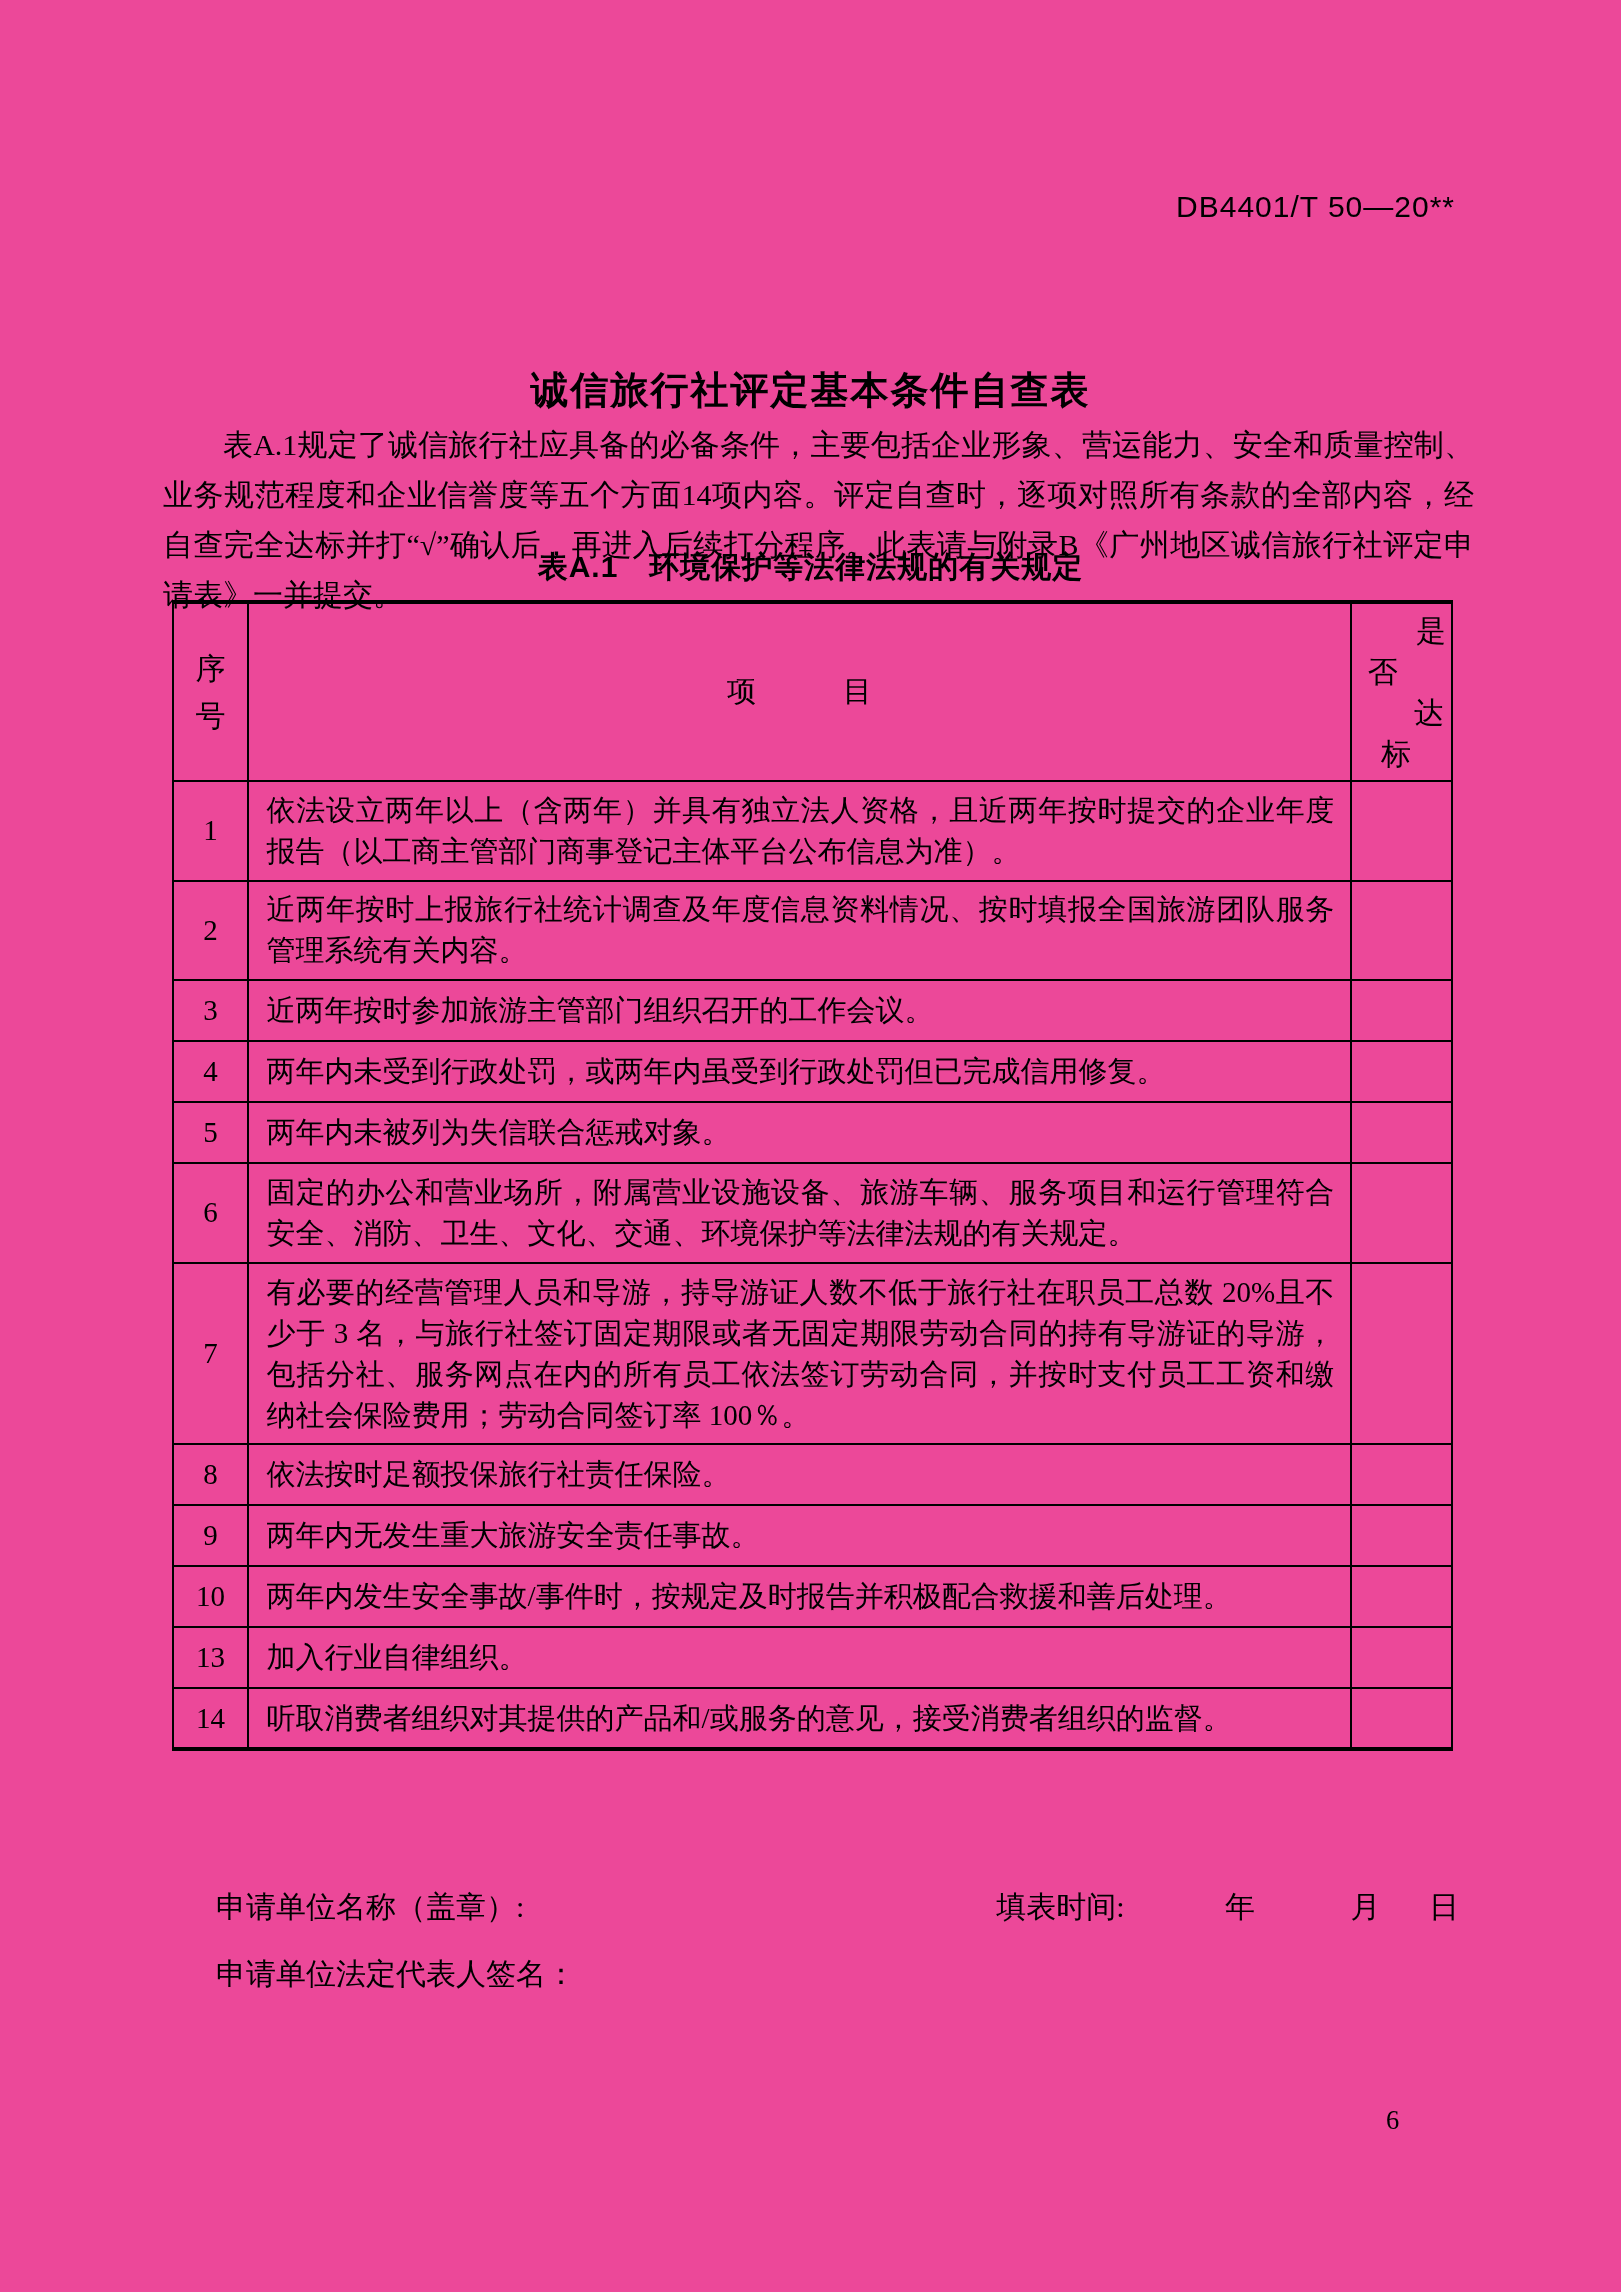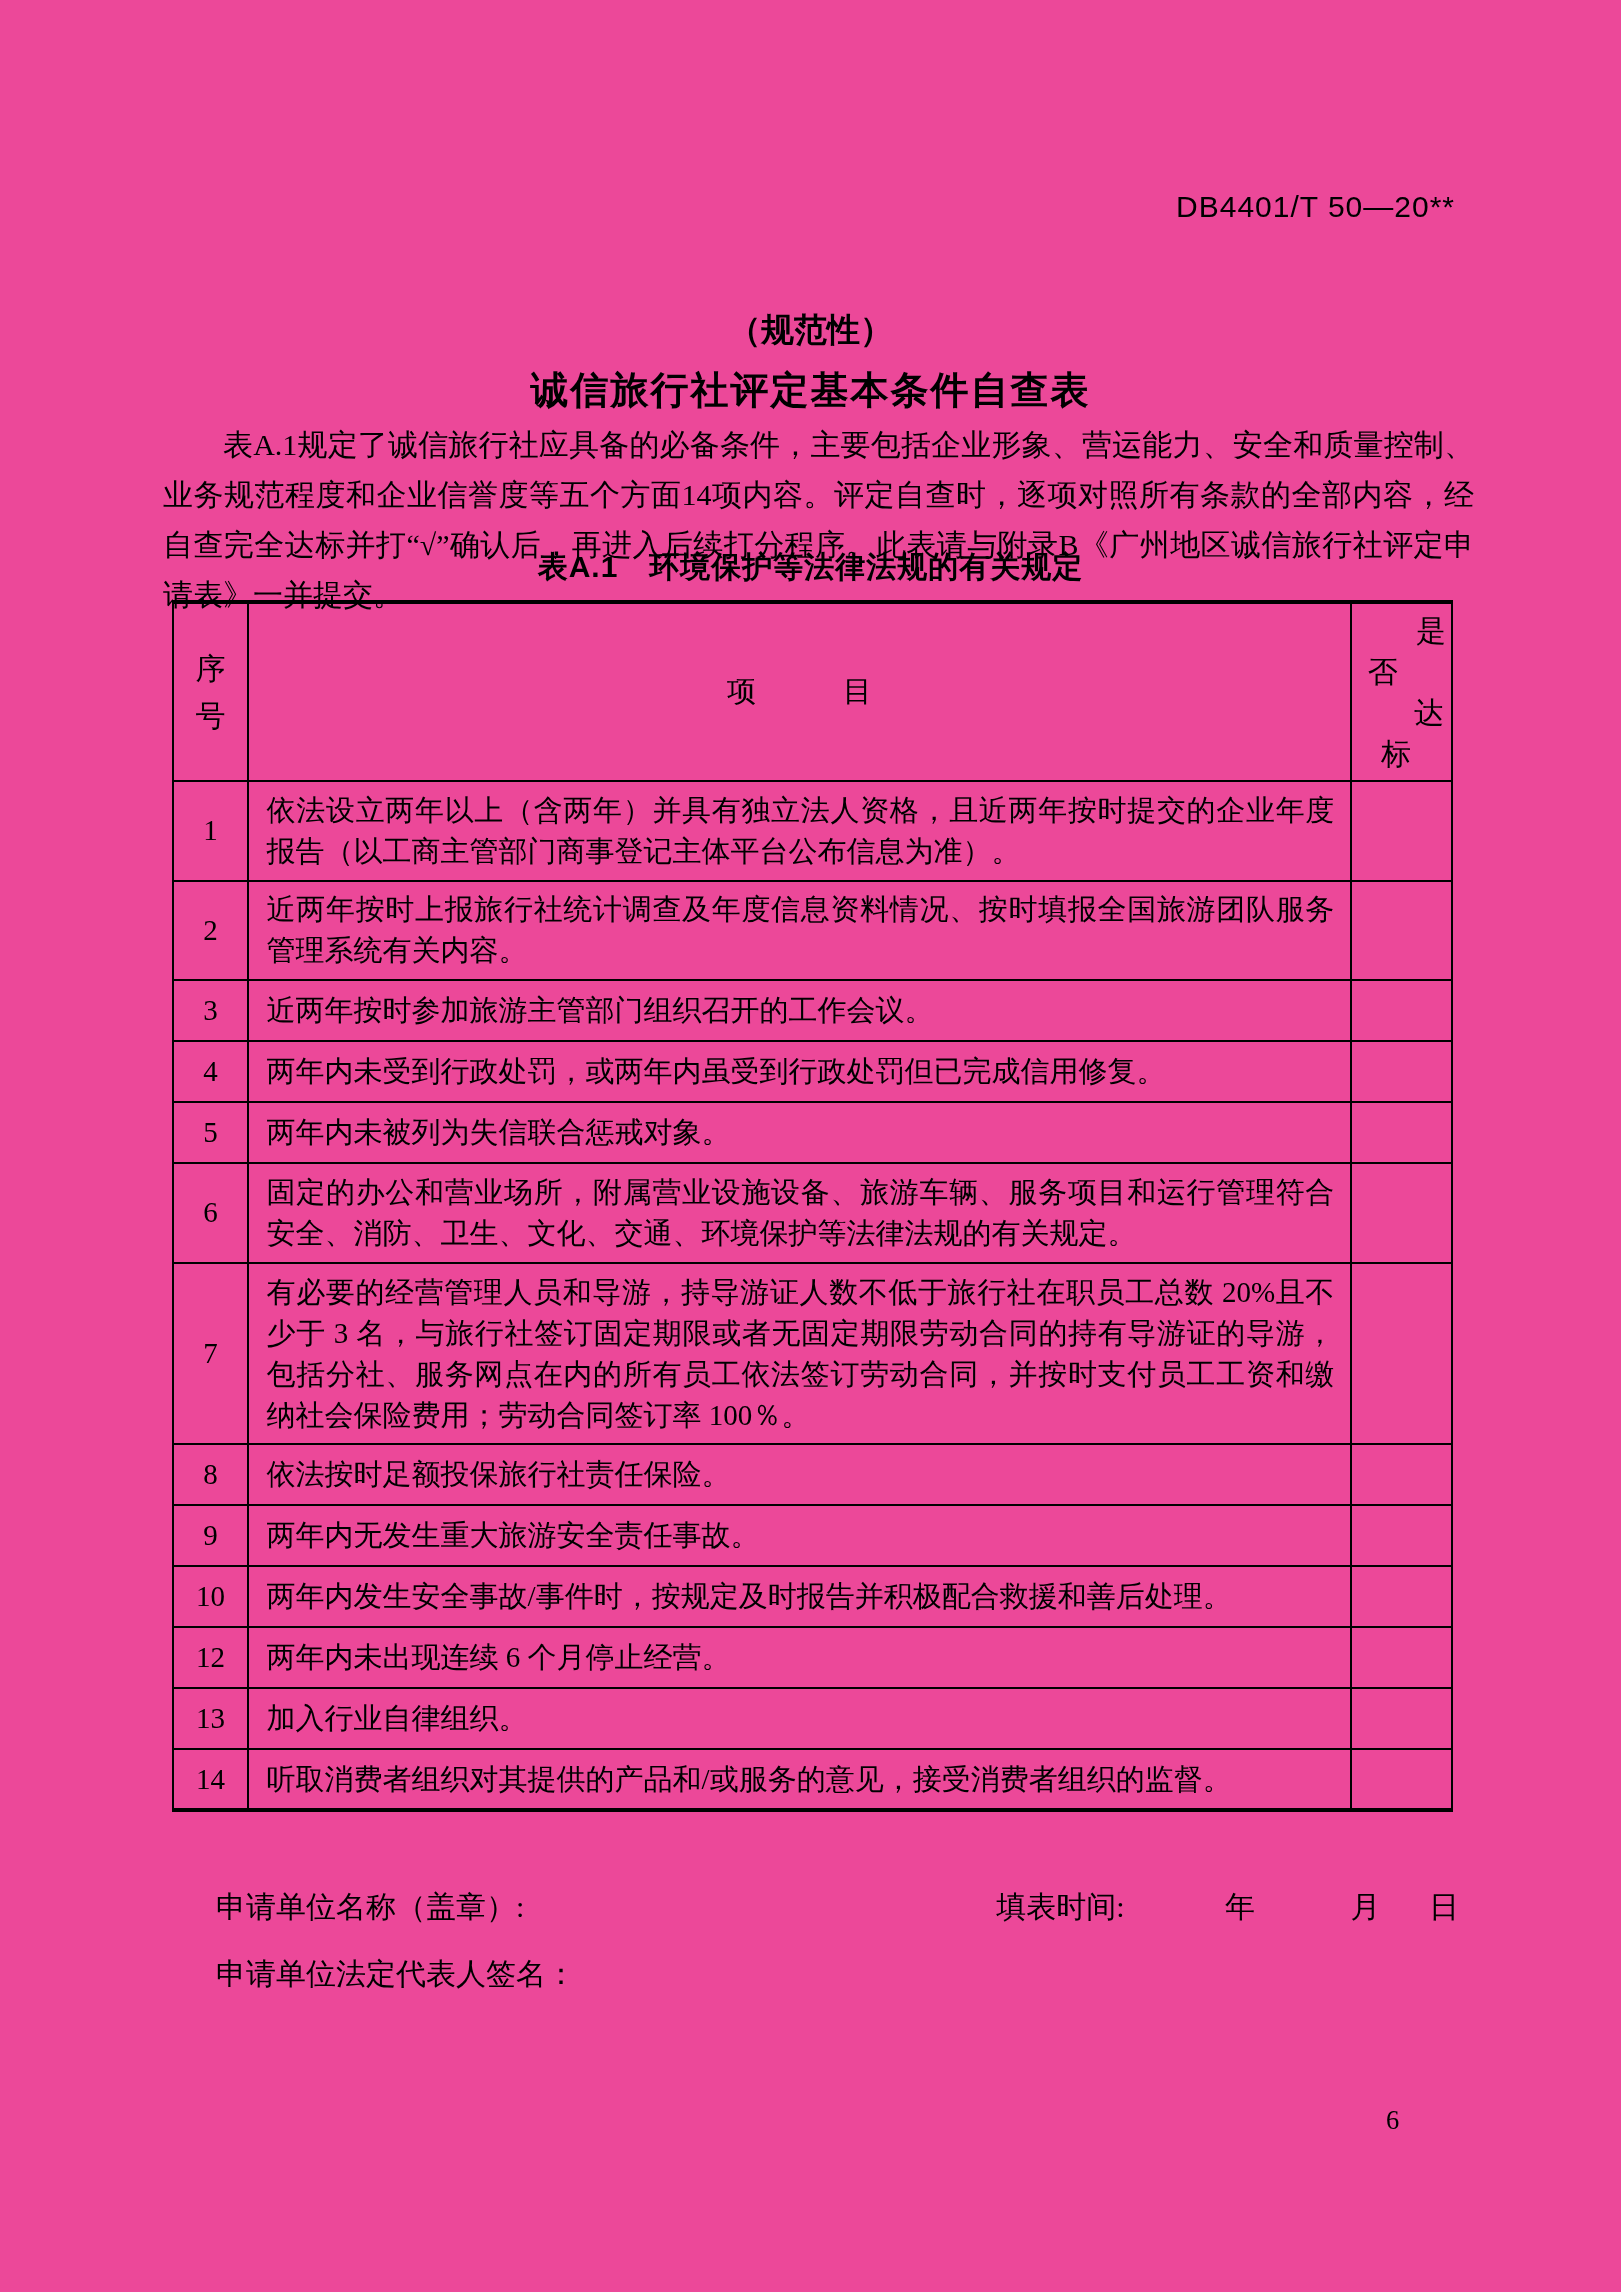--- a/index.html
+++ b/index.html
@@ -88,21 +88,20 @@
     font-size:26.5px;
   }
 </style>
 </head>
 <body>
 
 <div class="page">
 
   <div class="doc-number">DB4401/T 50—20**</div>
 
-  <div class="title-normative">（规范性）</div>
   <div class="title-main">诚信旅行社评定基本条件自查表</div>
 
   <p class="intro">表A.1规定了诚信旅行社应具备的必备条件，主要包括企业形象、营运能力、安全和质量控制、业务规范程度和企业信誉度等五个方面14项内容。评定自查时，逐项对照所有条款的全部内容，经自查完全达标并打“√”确认后，再进入后续打分程序。此表请与附录B《广州地区诚信旅行社评定申请表》一并提交。</p>
 
   <div class="table-caption">表A.1　环境保护等法律法规的有关规定</div>
 
   <table class="selfcheck">
     <colgroup>
       <col style="width:75px">
       <col style="width:1103px">
@@ -178,25 +177,20 @@
       <td class="status"></td>
     </tr>
 
     <tr>
       <td class="no">10</td>
       <td class="item">两年内发生安全事故/事件时，按规定及时报告并积极配合救援和善后处理。</td>
       <td class="status"></td>
     </tr>
 
 
-    <tr>
-      <td class="no">12</td>
-      <td class="item">两年内未出现连续 6 个月停止经营。</td>
-      <td class="status"></td>
-    </tr>
 
     <tr>
       <td class="no">13</td>
       <td class="item">加入行业自律组织。</td>
       <td class="status"></td>
     </tr>
 
     <tr>
       <td class="no">14</td>
       <td class="item">听取消费者组织对其提供的产品和/或服务的意见，接受消费者组织的监督。</td>

